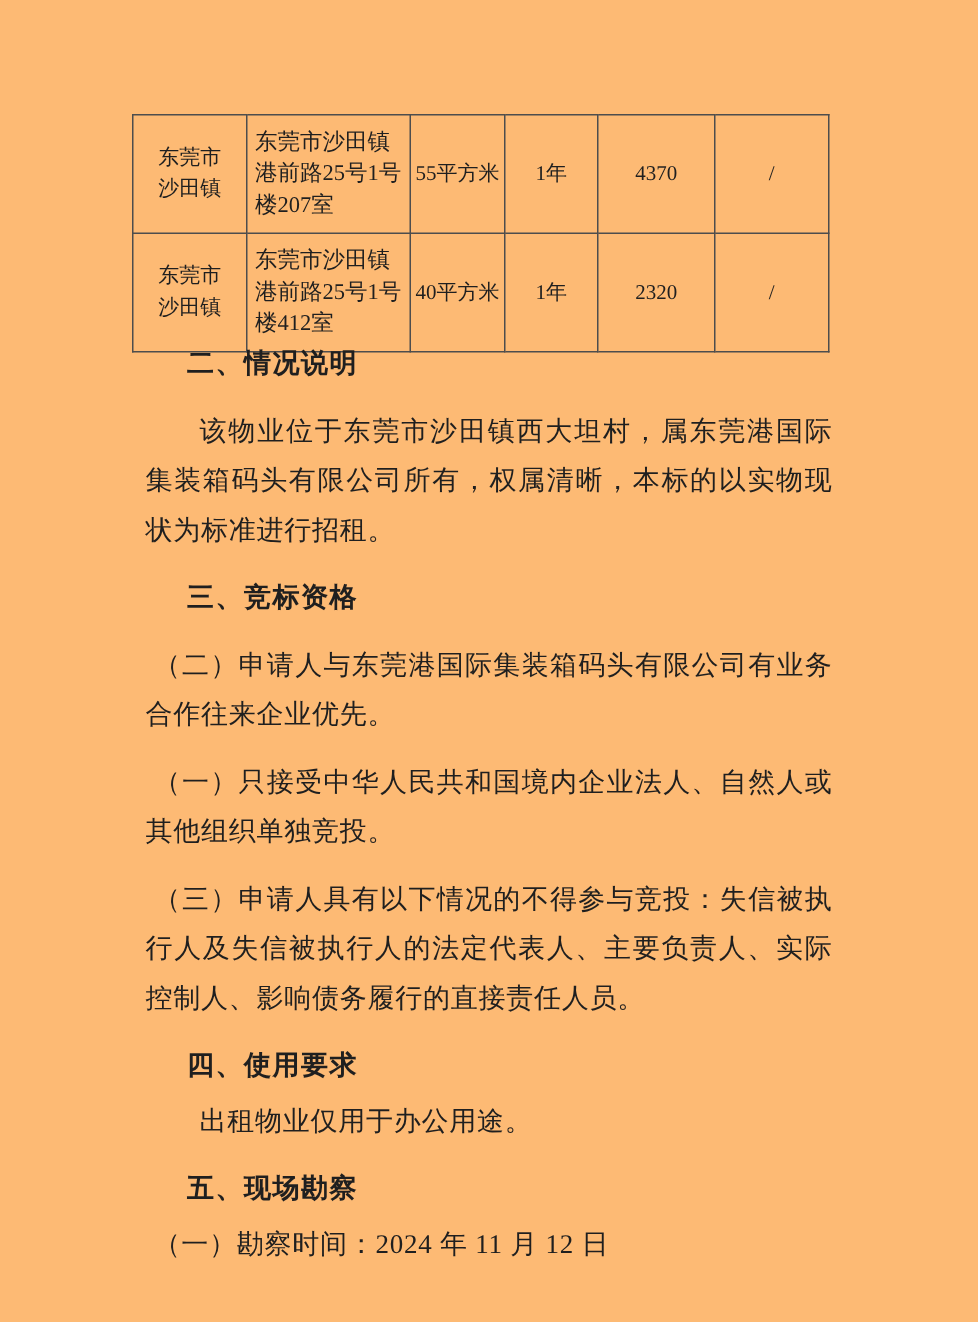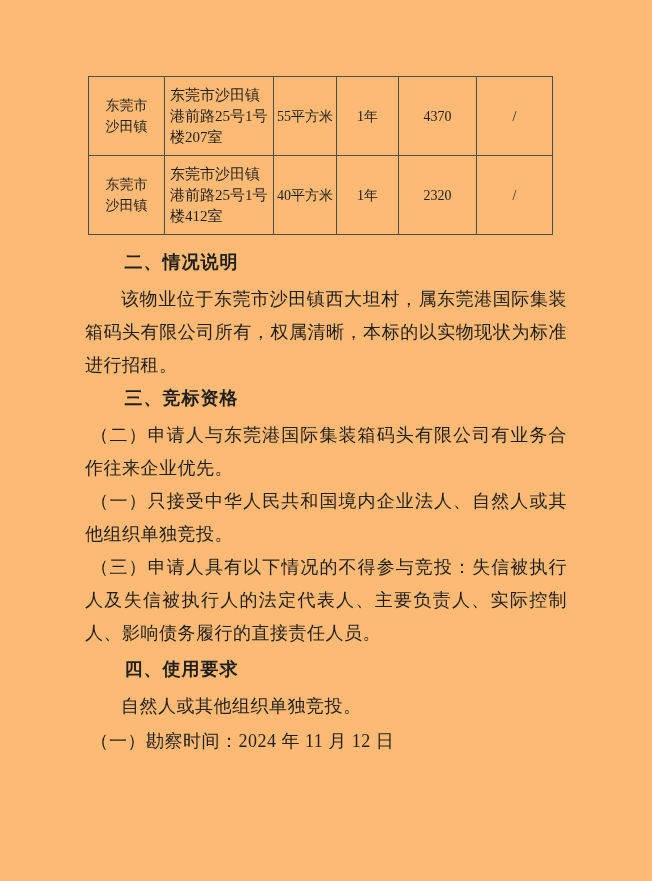--- a/index.html
+++ b/index.html
@@ -42,39 +42,39 @@
     text-align: left;
     padding: 2px 5px;
     font-size: 15px;
     word-break: break-all;
   }
 
   
   .doc-body {
     position: absolute;
     left: 85px;
-    top: 246px;
+    top: 226px;
     width: 482px;
     font-size: 18px;
     line-height: 33px;
     letter-spacing: 0.5px;
     text-align: justify;
     word-break: break-all;
   }
   .sec-heading {
     font-family: "Liberation Sans", "DejaVu Sans", sans-serif;
     font-weight: bold;
     font-size: 18px;
     margin: 0 0 4px 0;
     text-indent: 2.2em;
     text-align: left;
     letter-spacing: 1px;
   }
   .doc-body p {
-    margin: 0;
+    margin: 12px;
   }
   .p-indent { text-indent: 2em; }
   .p-item   { text-indent: 0.3em; }
   .mt3 { margin-top: 3px !important; }
   .mt2 { margin-top: 2px !important; }
 </style>
 </head>
 <body>
 
 <div class="page">
@@ -112,18 +112,19 @@
 
     <h3 class="sec-heading">二、情况说明</h3>
     <p class="p-indent">该物业位于东莞市沙田镇西大坦村，属东莞港国际集装箱码头有限公司所有，权属清晰，本标的以实物现状为标准进行招租。</p>
 
     <h3 class="sec-heading">三、竞标资格</h3>
     <p class="p-item">（二）申请人与东莞港国际集装箱码头有限公司有业务合作往来企业优先。</p>
     <p class="p-item">（一）只接受中华人民共和国境内企业法人、自然人或其他组织单独竞投。</p>
     <p class="p-item">（三）申请人具有以下情况的不得参与竞投：失信被执行人及失信被执行人的法定代表人、主要负责人、实际控制人、影响债务履行的直接责任人员。</p>
 
     <h3 class="sec-heading mt3">四、使用要求</h3>
-    <p class="p-indent mt2">自然人或其他组织单独竞投。</p>
+    <p class="p-indent mt2">出租物业仅用于办公用途。</p>
 
+    <h3 class="sec-heading mt3">五、现场勘察</h3>
     <p class="p-item mt2">（一）勘察时间：2024 年 11 月 12 日</p>
 
   </div>
 </div>
 
 </body></html>

